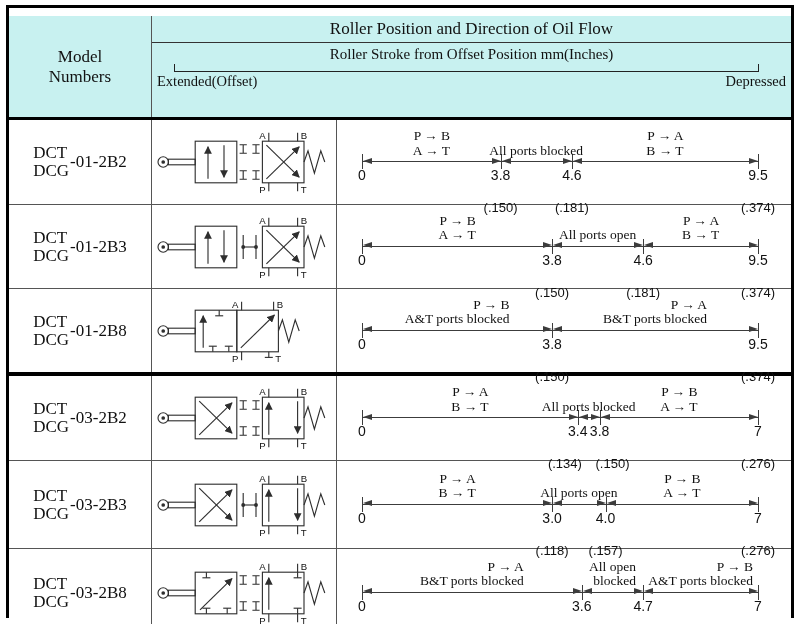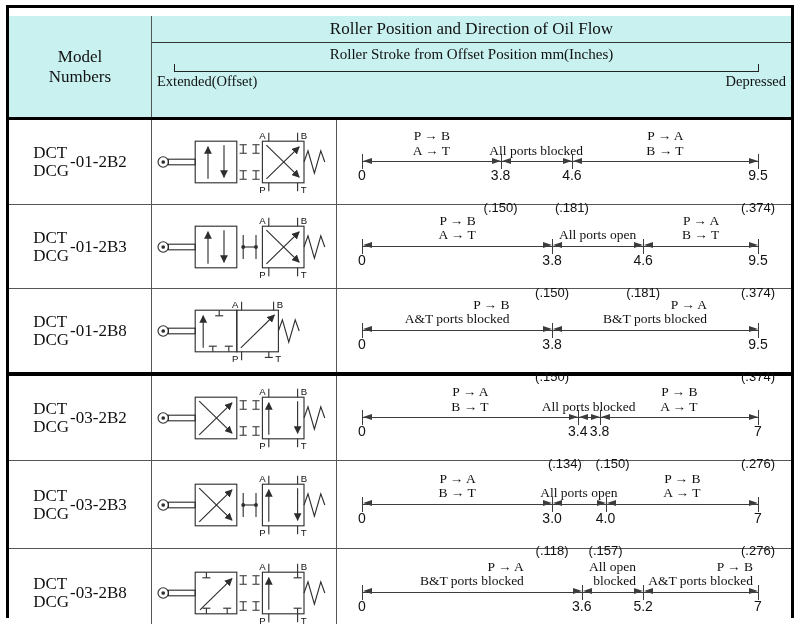--- a/index.html
+++ b/index.html
@@ -492,21 +492,21 @@
         </div>
     <div class="c3">
           <div class="dim-diagram">
             <div class="dim-line"></div>
             <div class="dim-tick" style="left: 0%;"></div>
             <div class="dim-mm" style="left: 0%;">0</div>
             <div class="dim-tick" style="left: 55.5%;"></div>
             <div class="dim-mm" style="left: 55.5%;">3.6</div>
             <div class="dim-in" style="left: 55.5%;">(.142)</div>
             <div class="dim-tick" style="left: 71%;"></div>
-            <div class="dim-mm" style="left: 71%;">5.2</div>
+            <div class="dim-mm" style="left: 71%;">4.7</div>
             <div class="dim-in" style="left: 71%; margin-left: 9px;">(.185)</div>
             <div class="dim-tick" style="left: 100%;"></div>
             <div class="dim-mm" style="left: 100%;">7</div>
             <div class="dim-in" style="left: 100%;">(.276)</div>
             <div class="dim-arrow left" style="left: 0%;"></div>
             <div class="dim-arrow right" style="left: 55.5%;"></div>
             <div class="dim-label" style="left: 27.75%;">
               <div>P → A</div>
               <div>B&amp;T ports blocked</div>
             </div>

